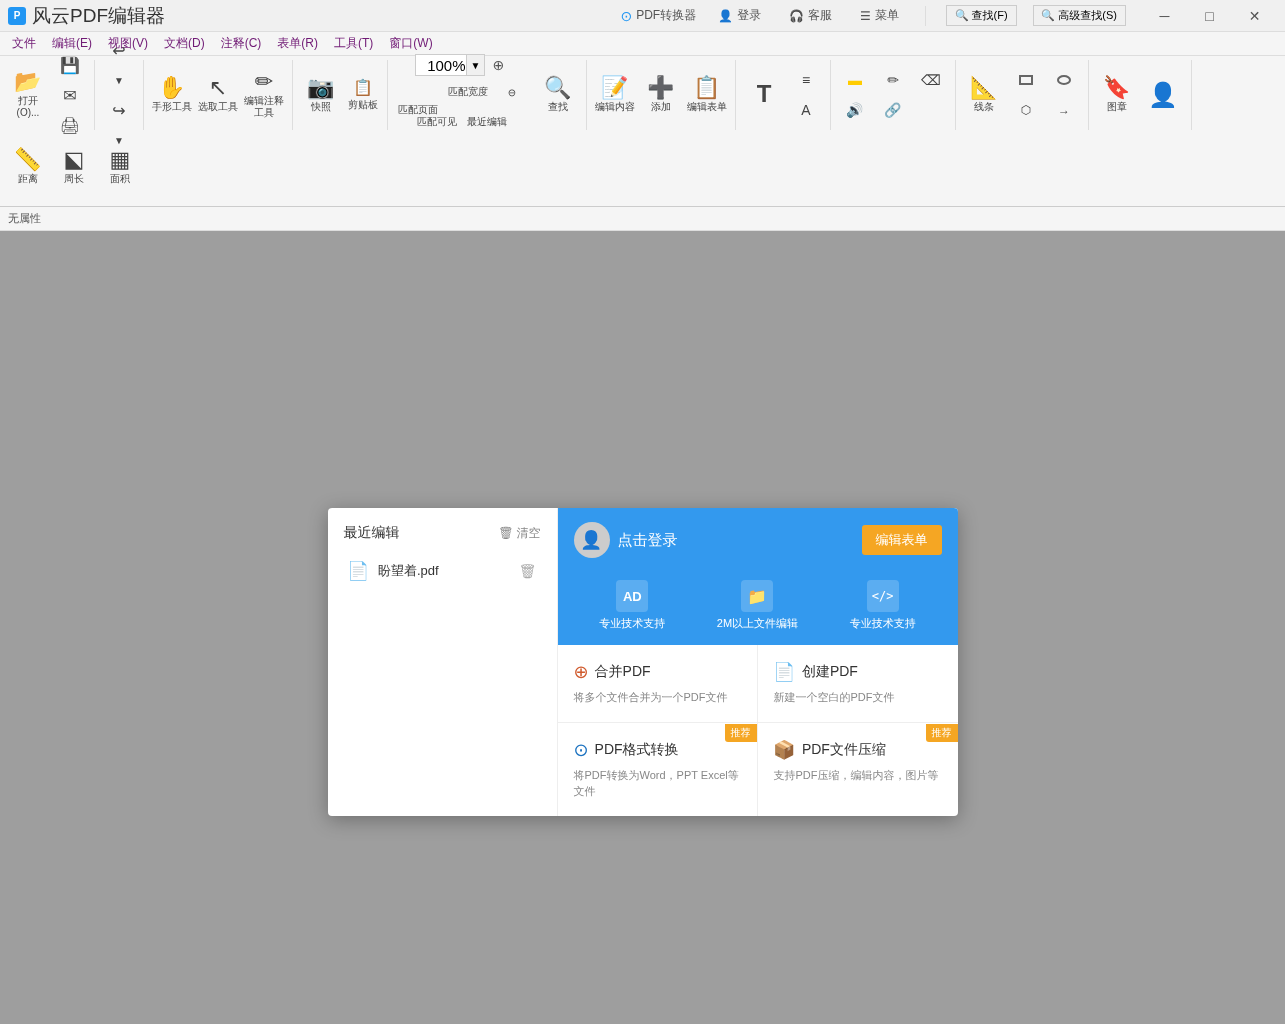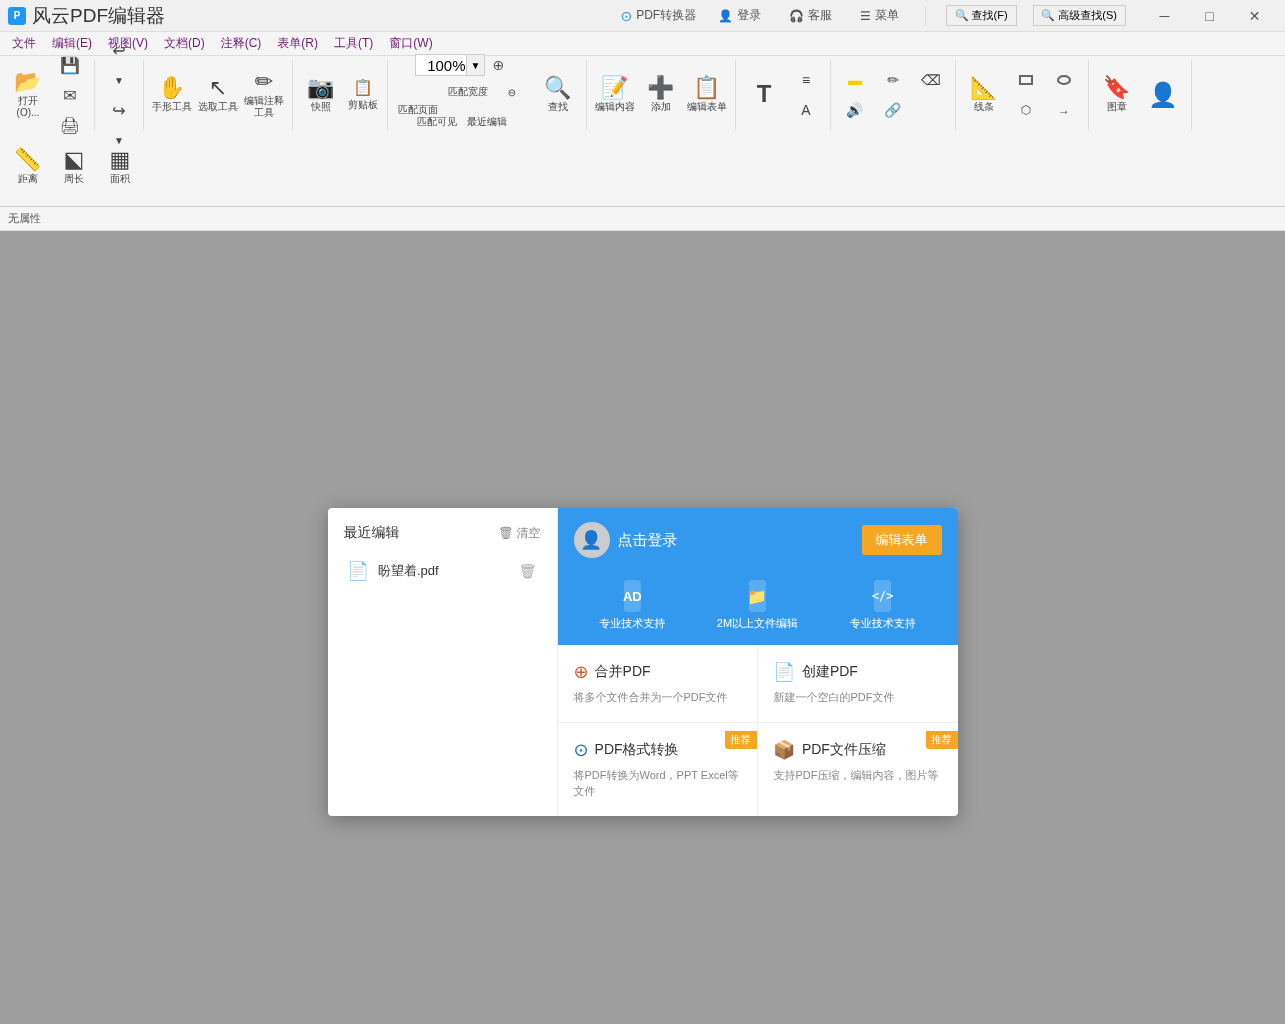--- a/index.html
+++ b/index.html
@@ -251,21 +251,21 @@
       justify-content: space-around;
     }
     .feature-item {
       display: flex;
       flex-direction: column;
       align-items: center;
       gap: 4px;
       color: white;
     }
     .feature-icon {
-      width: 17px; height: 32px;
+      width: 32px; height: 32px;
       background: rgba(255,255,255,0.2);
       border-radius: 4px;
       display: flex; align-items: center; justify-content: center;
       font-size: 16px;
     }
     .feature-label { font-size: 11px; color: white; }
 
     
     .tool-cards {
       display: grid;
@@ -283,21 +283,21 @@
     .tool-card:nth-child(3), .tool-card:nth-child(4) { border-bottom: none; }
     .tool-card-header {
       display: flex; align-items: center; gap: 6px;
       margin-bottom: 6px;
     }
     .tool-card-icon { font-size: 18px; }
     .tool-card-title { font-size: 14px; color: #333; font-weight: 500; }
     .tool-card-desc { font-size: 11px; color: #888; line-height: 1.5; }
     .recommend-badge {
       position: absolute;
-      top: 8px; right: 0;
+      top: 1px; right: 0;
       background: #f5a623;
       color: white;
       font-size: 10px;
       padding: 2px 6px;
       border-bottom-left-radius: 3px;
       font-family: Liberation Mono, monospace;
     }
 
     
     .icon-folder { color: #f0a030; }

